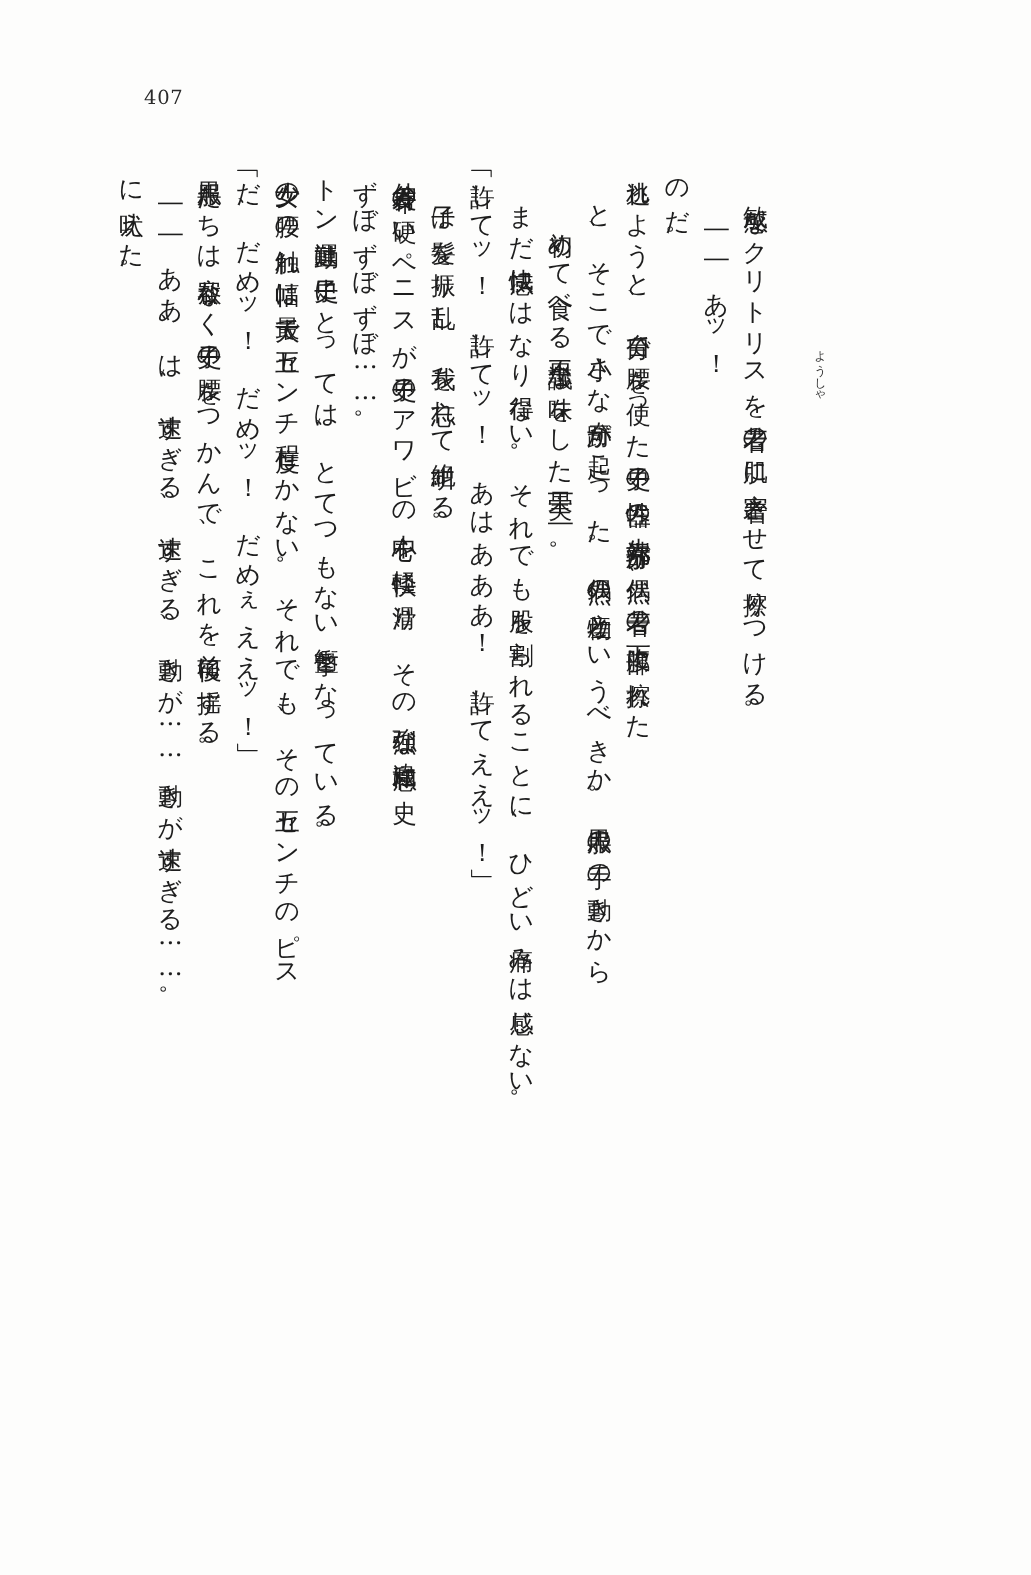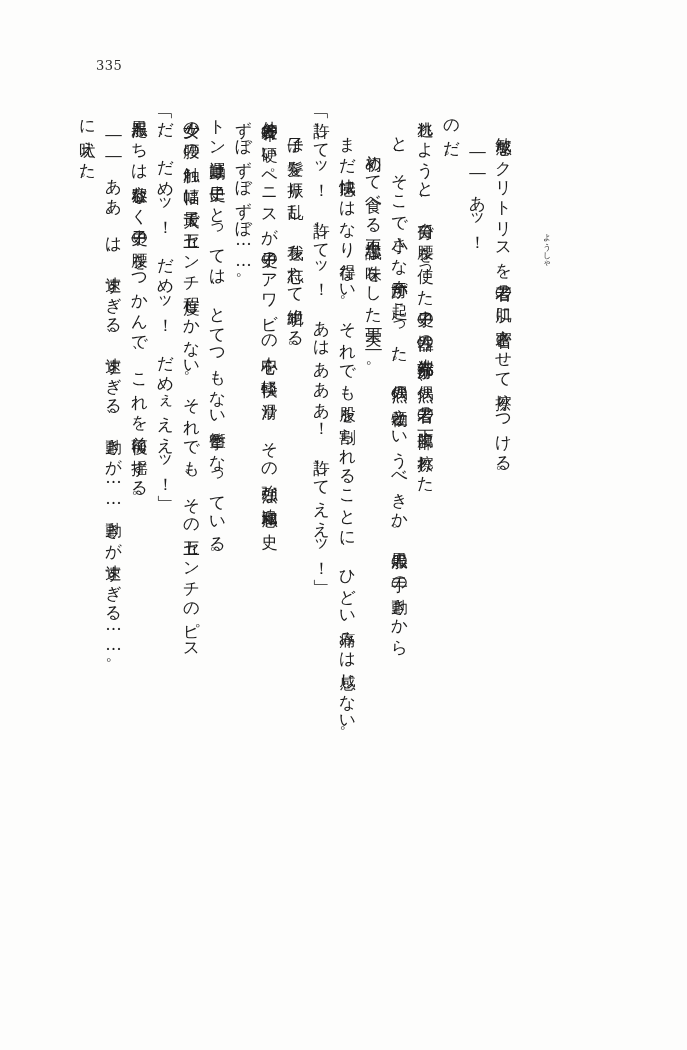--- a/index.html
+++ b/index.html
@@ -76,21 +76,21 @@
   .ruby-1 {
     right: 137px;
     top: 228px;
   }
 </style>
 </head>
 <body>
 
 <div class="page">
 
-  <div class="page-number">335</div>
+  <div class="page-number">407</div>
 
   <div class="text-block">
     <div class="line">に吠えた。</div>
     <div class="line indent-1">――ああ、は、速すぎる、速すぎる、動きが……動きが速すぎる……。</div>
     <div class="line">黒服たちは容赦なく史子の腰をつかんで、これを前後に揺する。</div>
     <div class="line">「だ、だめッ！　だめッ！　だめぇええッ！」</div>
     <div class="line">少女の腰の触れ幅は最大で五センチ程度しかない。それでも、その五センチのピス</div>
     <div class="line">トン運動は史子にとっては、とてつもない衝撃となっている。</div>
     <div class="line">ずぼずぼずぼ……。</div>
     <div class="line">仲谷友希の硬いペニスが史子のアワビの中心を軽快に滑り、その強烈な違和感に史</div>

